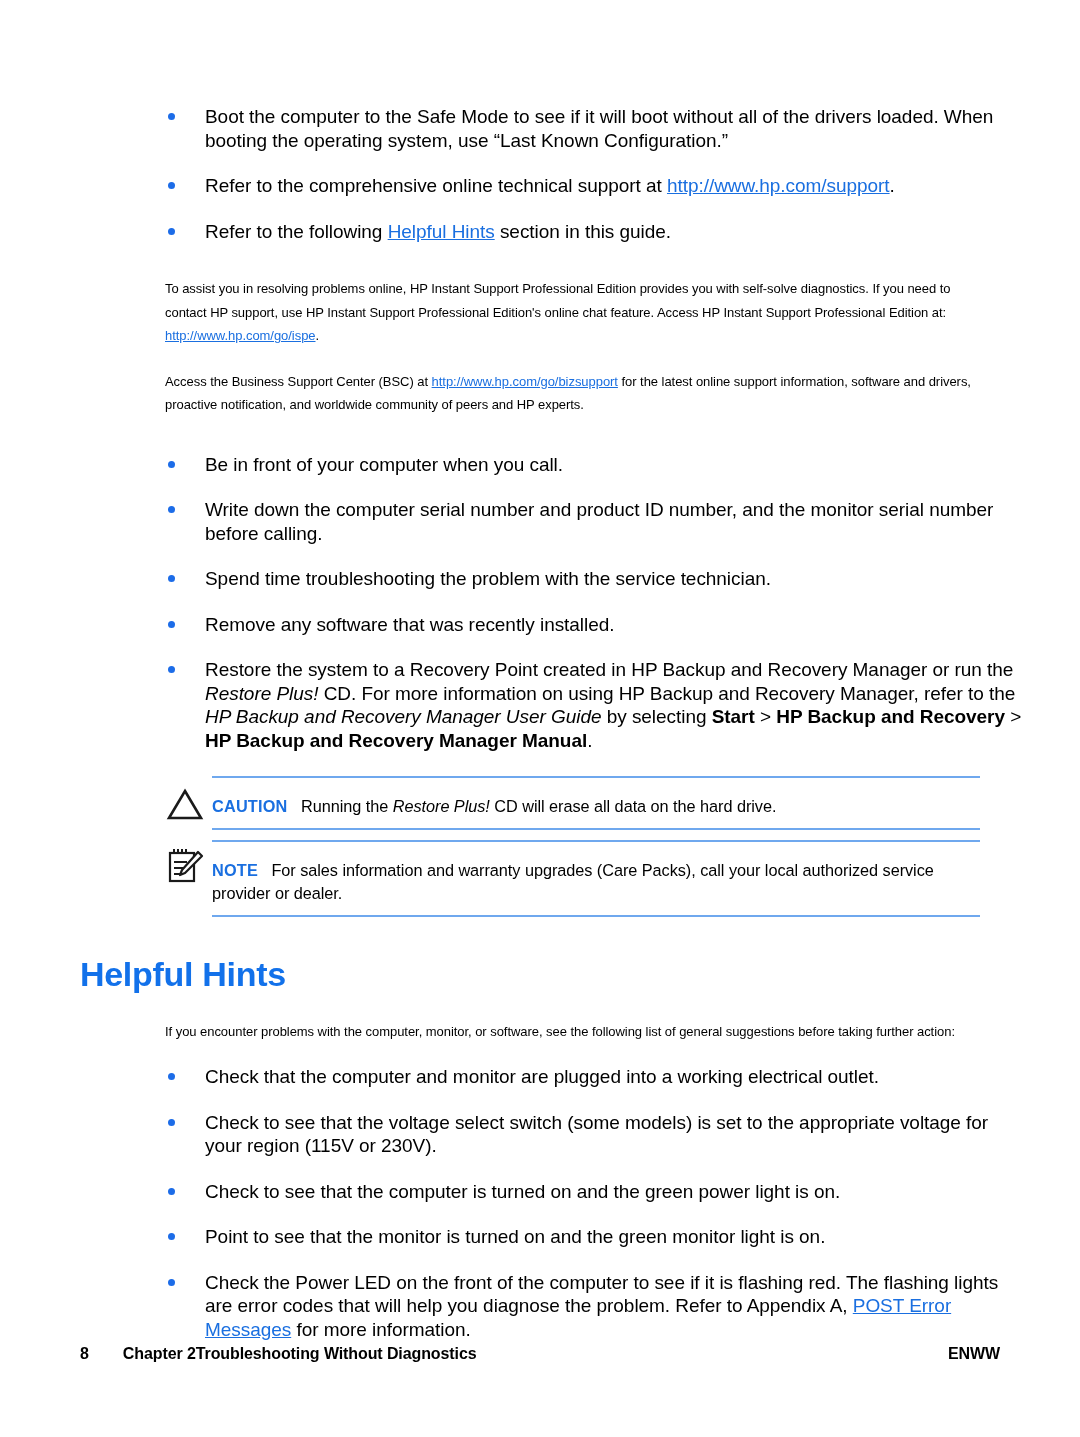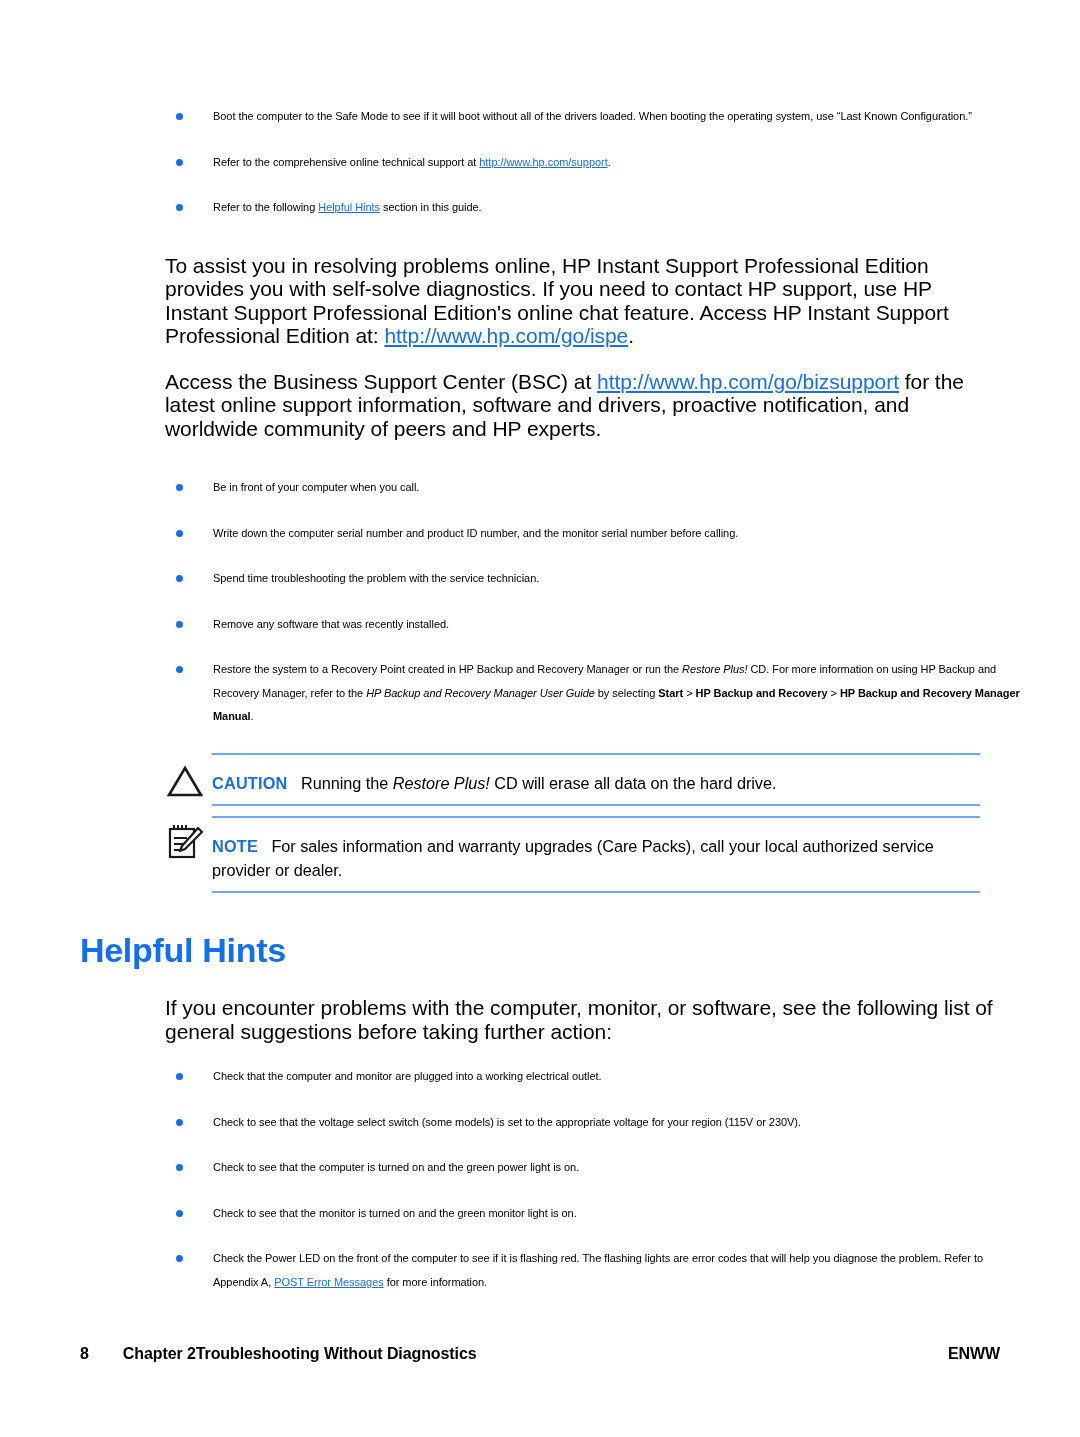--- a/index.html
+++ b/index.html
@@ -28,32 +28,32 @@
     position: absolute;
     left: 0;
     top: 0;
     width: 1080px;
   }
 
   
   .para {
     margin: 0 0 22px 0;
     padding: 0 85px 0 165px;
-    font-size: 21px;
+    font-size: 13px;
     line-height: 23.5px;
     text-align: left;
     letter-spacing: -0.05px;
   }
 
   
   .bullet {
     position: relative;
-    margin: 0 0 22px 8px;
+    margin: 0 0 22px 0;
     padding: 0 56px 0 205px;
-    font-size: 11px;
+    font-size: 19px;
     line-height: 23.5px;
     letter-spacing: -0.05px;
   }
   .bullet .dot {
     position: absolute;
     left: 168px;
     top: 8px;
     width: 7px;
     height: 7px;
     border-radius: 50%;
@@ -233,21 +233,21 @@
     <div class="bullet">
       <span class="dot"></span>
       <span>Check to see that the voltage select switch (some models) is set to the appropriate voltage for your region (115V or 230V).</span>
     </div>
     <div class="bullet">
       <span class="dot"></span>
       <span>Check to see that the computer is turned on and the green power light is on.</span>
     </div>
     <div class="bullet">
       <span class="dot"></span>
-      <span>Check to see that the monitor is turned on and the green monitor light is on.</span>
+      <span>Point to see that the monitor is turned on and the green monitor light is on.</span>
     </div>
     <div class="bullet">
       <span class="dot"></span>
       <span>Check the Power LED on the front of the computer to see if it is flashing red. The flashing lights are error codes that will help you diagnose the problem. Refer to Appendix A, </span><a class="lnk" href="#">POST Error Messages</a><span> for more information.</span>
     </div>
 
   </div>
 
   <div class="footer">
     <div class="footer-left">

